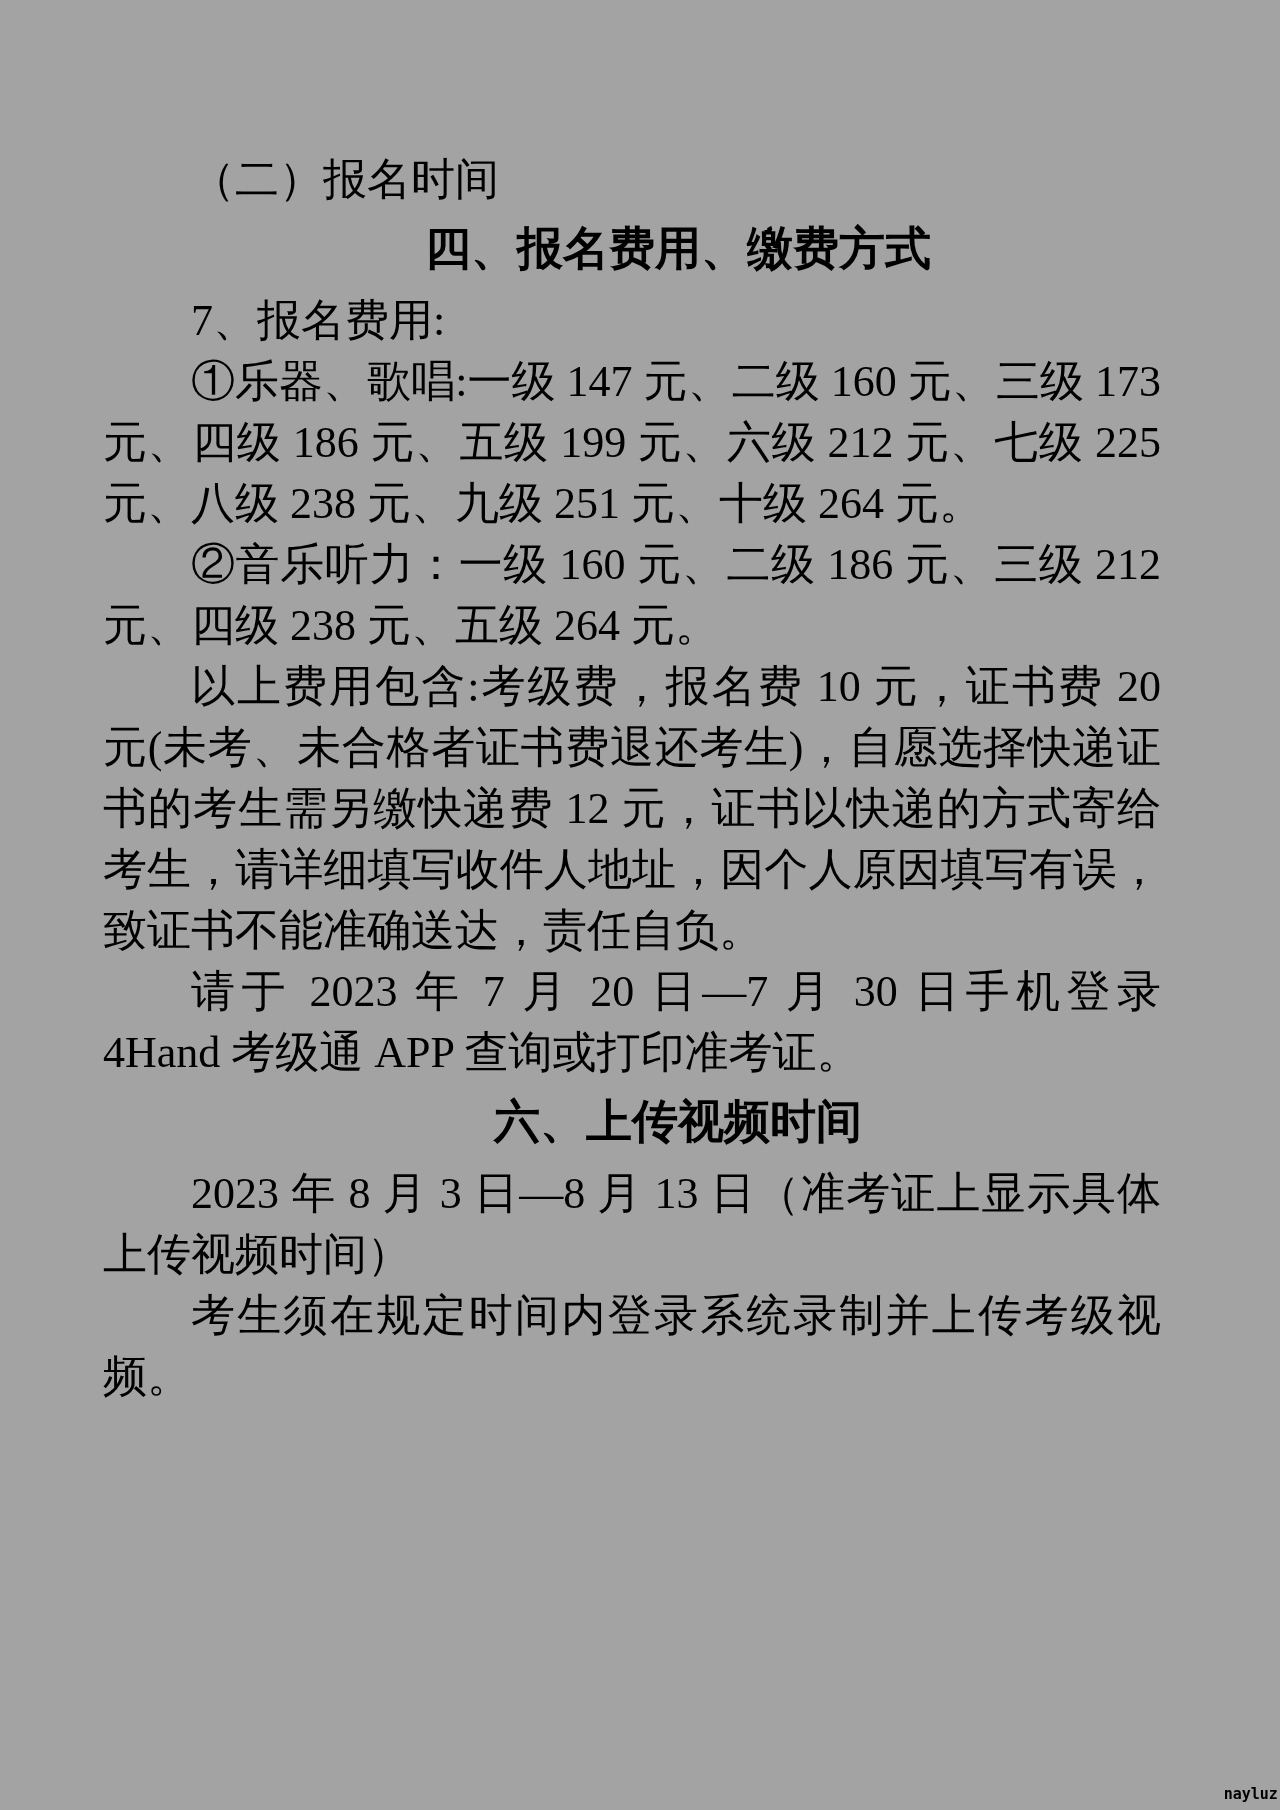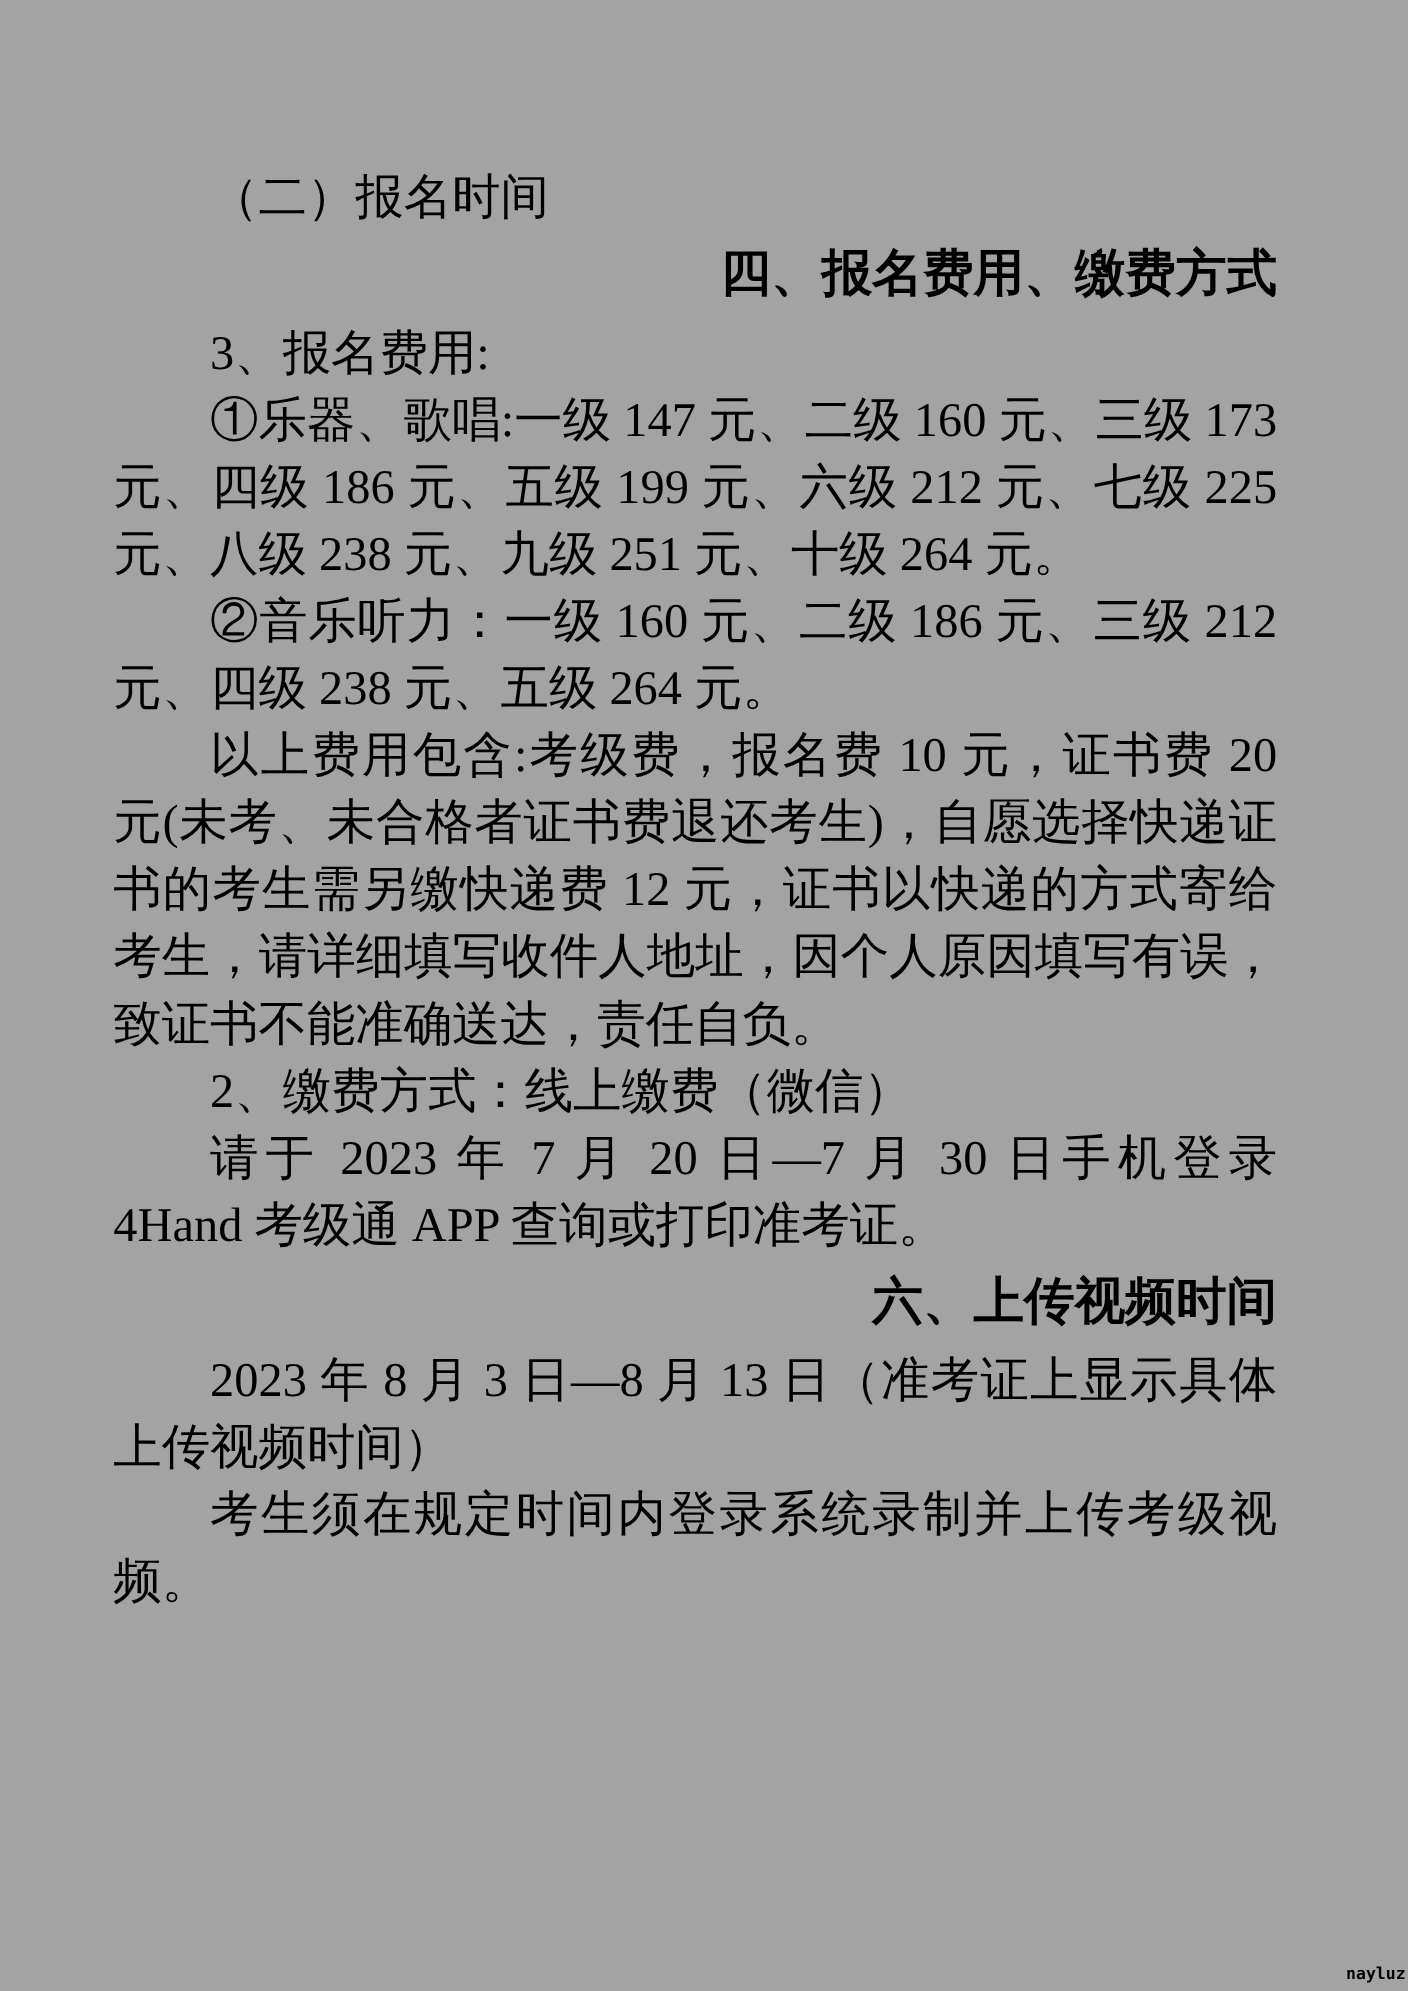--- a/index.html
+++ b/index.html
@@ -30,45 +30,44 @@
     margin: 0;
     text-indent: 2em;
   }
   .heading {
     margin: 6px 0 10px 0;
     text-indent: 2em;
     font-family: "Liberation Sans", "DejaVu Sans", sans-serif;
     font-weight: 700;
     font-size: 46px;
     line-height: 64px;
-    text-align: right;
+    text-align: center;
   }
   .watermark {
     position: absolute;
     right: 6px;
     bottom: 7px;
     color: #000000;
     font-family: "DejaVu Sans Mono", "Liberation Mono", monospace;
     font-size: 15px;
     font-weight: bold;
     letter-spacing: 0;
     margin-left: 24px;
   }
 </style>
 </head>
 <body>
 
 <div class="page">
   <div class="doc">
     <p class="para">（二）报名时间</p>
     <p class="heading">四、报名费用、缴费方式</p>
-    <p class="para">3、报名费用:</p>
+    <p class="para">7、报名费用:</p>
     <p class="para">①乐器、歌唱:一级 147 元、二级 160 元、三级 173 元、四级 186 元、五级 199 元、六级 212 元、七级 225 元、八级 238 元、九级 251 元、十级 264 元。</p>
     <p class="para">②音乐听力：一级 160 元、二级 186 元、三级 212 元、四级 238 元、五级 264 元。</p>
     <p class="para">以上费用包含:考级费，报名费 10 元，证书费 20 元(未考、未合格者证书费退还考生)，自愿选择快递证书的考生需另缴快递费 12 元，证书以快递的方式寄给考生，请详细填写收件人地址，因个人原因填写有误，致证书不能准确送达，责任自负。</p>
-    <p class="para">2、缴费方式：线上缴费（微信）</p>
     <p class="para">请于 2023 年 7 月 20 日—7 月 30 日手机登录 4Hand 考级通 APP 查询或打印准考证。</p>
     <p class="heading">六、上传视频时间</p>
     <p class="para">2023 年 8 月 3 日—8 月 13 日（准考证上显示具体上传视频时间）</p>
     <p class="para">考生须在规定时间内登录系统录制并上传考级视频。</p>
   </div>
   <div class="watermark">nayluz.com</div>
 </div>
 
 </body></html>

